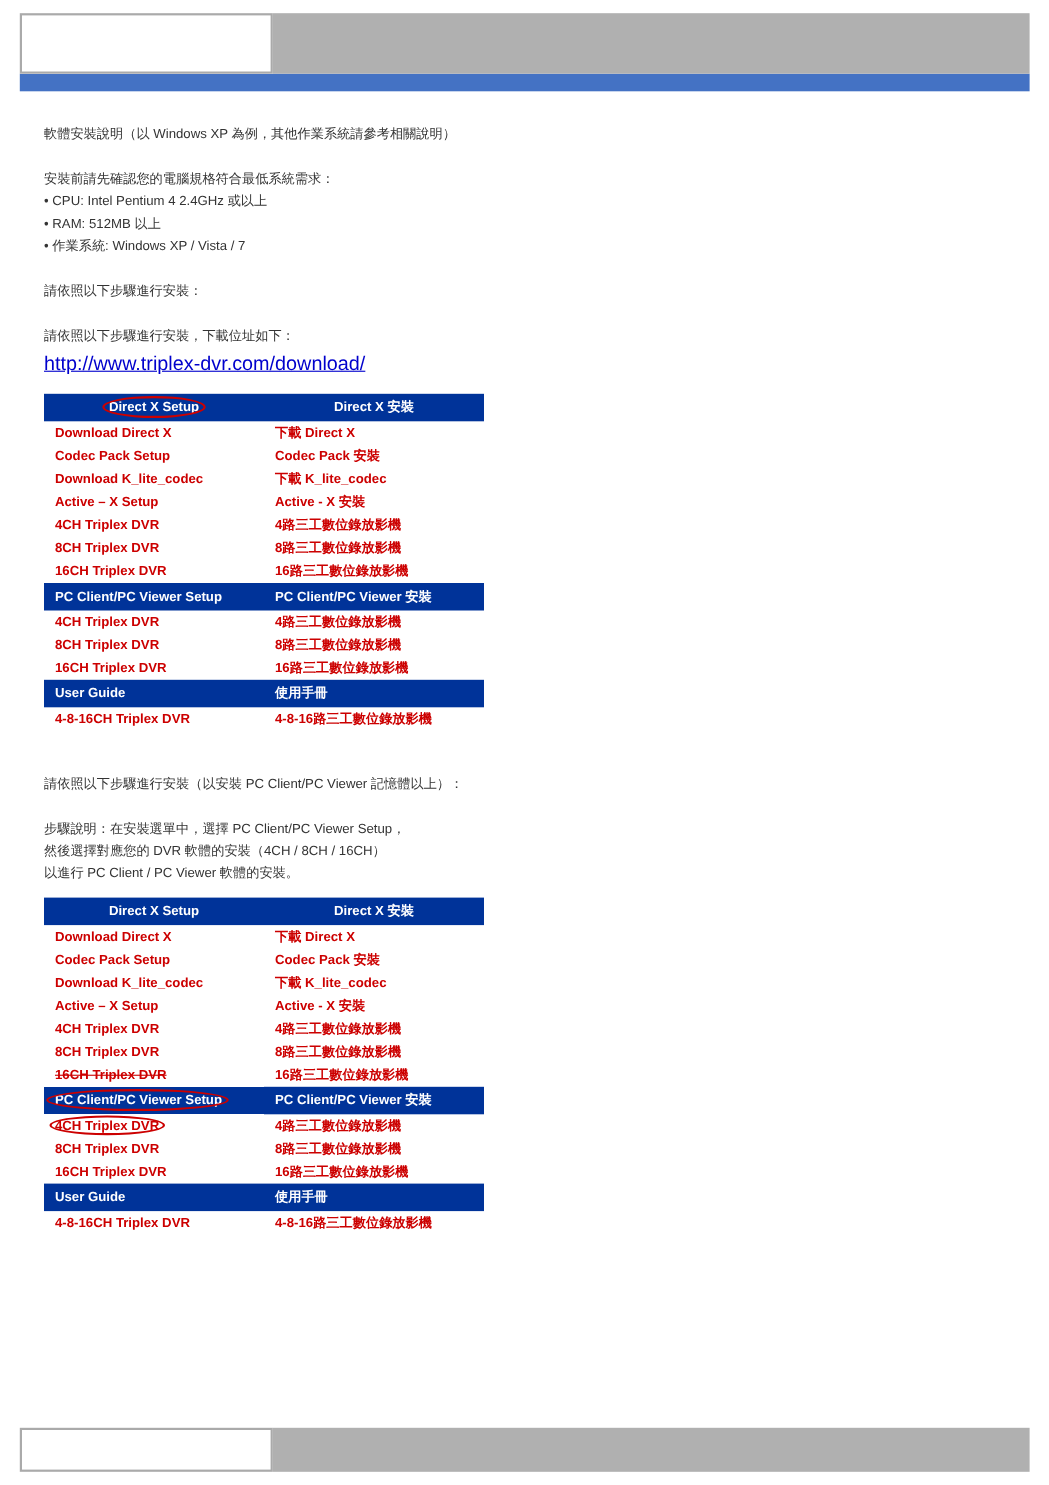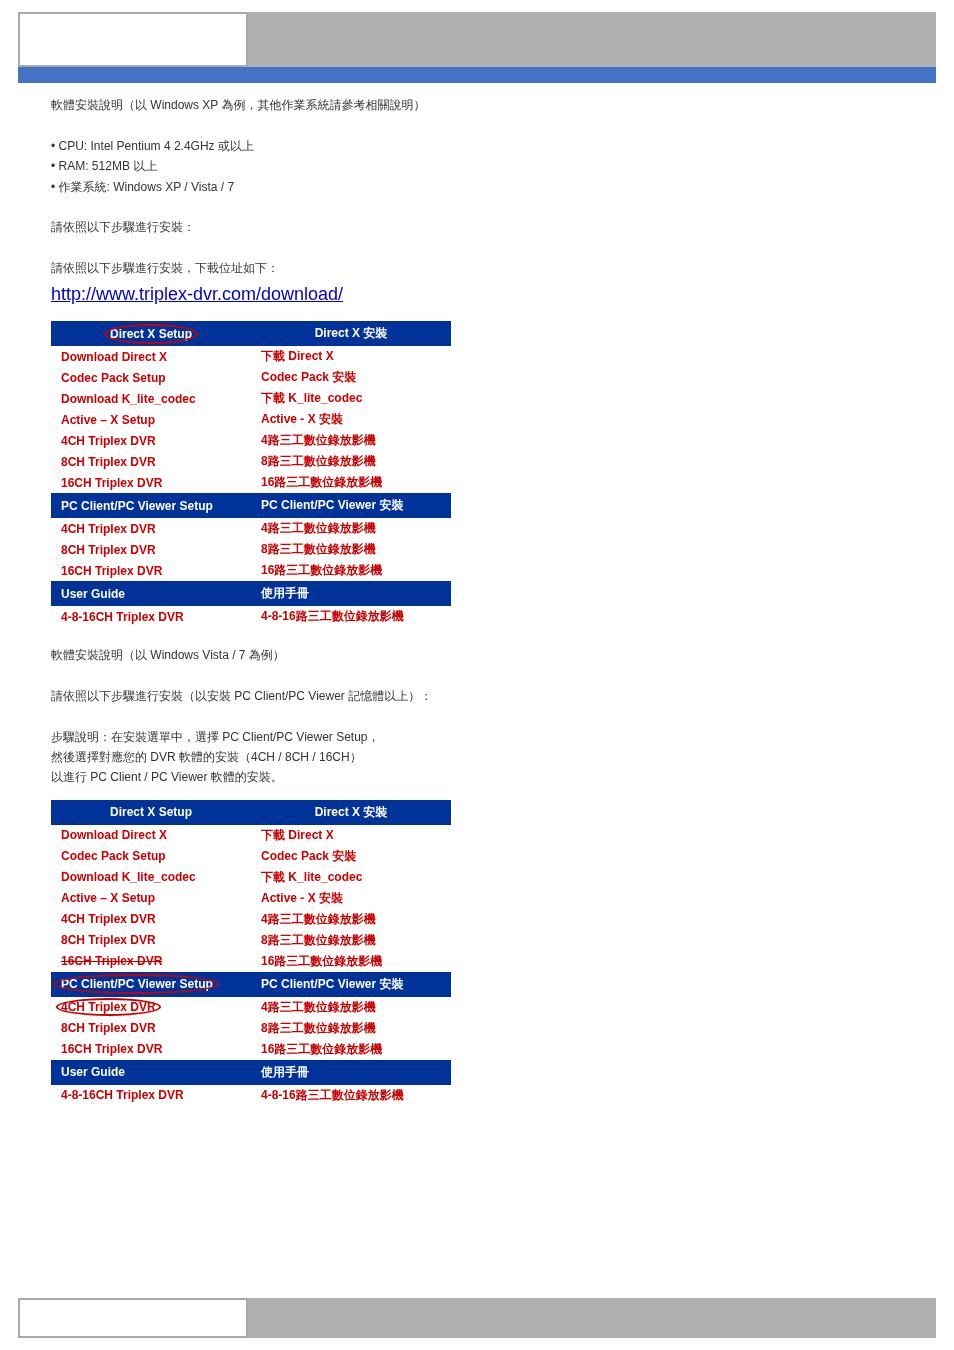--- a/index.html
+++ b/index.html
@@ -16,25 +16,26 @@
 <body>
 
 <div style="display:flex; align-items:stretch; height:55px; margin:12px 18px 0 18px;">
   <div style="border:2px solid #aaa; background:#fff; padding:8px 18px; font-size:13px; font-weight:bold; color:#333; min-width:230px; display:flex; align-items:center;">
   </div>
   <div style="flex:1; background:#b0b0b0; margin-left:0;"></div>
 </div>
 
 <div style="background:#4472C4; height:16px; margin:0 18px;"></div>
 
-<div style="padding:12px 40px;margin-left:11px;">
+<div style="padding:28px 40px;">
 
   <div style="font-size:12px; color:#333; line-height:1.7; margin-bottom:6px;">
     <p>軟體安裝說明（以 Windows XP 為例，其他作業系統請參考相關說明）</p>
     <br>
+    <p>安裝前請先確認您的電腦規格符合最低系統需求：</p>
     <p>• CPU: Intel Pentium 4 2.4GHz 或以上</p>
     <p>• RAM: 512MB 以上</p>
     <p>• 作業系統: Windows XP / Vista / 7</p>
     <br>
     <p>請依照以下步驟進行安裝：</p>
     <br>
     <p>請依照以下步驟進行安裝，下載位址如下：</p>
     <a style="color:#0000CC; text-decoration:underline; font-size:18px;" href="#">http://www.triplex-dvr.com/download/</a>
   </div>
 
@@ -100,21 +101,20 @@
       </tr>
       <tr>
         <td style="color:#CC0000; font-weight:bold; padding:2px 10px;">4-8-16CH Triplex DVR</td>
         <td style="color:#CC0000; font-weight:bold; padding:2px 10px;">4-8-16路三工數位錄放影機</td>
       </tr>
     </tbody>
       </table>
   </div>
 
   <div style="font-size:12px; color:#333; line-height:1.7; margin: 10px 0;">
-    <p>軟體安裝說明（以 Windows Vista / 7 為例）</p>
     <br>
     <p>請依照以下步驟進行安裝（以安裝 PC Client/PC Viewer 記憶體以上）：</p>
     <br>
     <p>步驟說明：在安裝選單中，選擇 PC Client/PC Viewer Setup，</p>
     <p>然後選擇對應您的 DVR 軟體的安裝（4CH / 8CH / 16CH）</p>
     <p>以進行 PC Client / PC Viewer 軟體的安裝。</p>
   </div>
 
   <div style="margin: 12px 0 18px 0;">
     <table style="border-collapse:collapse; font-size:12px; width:400px;">

